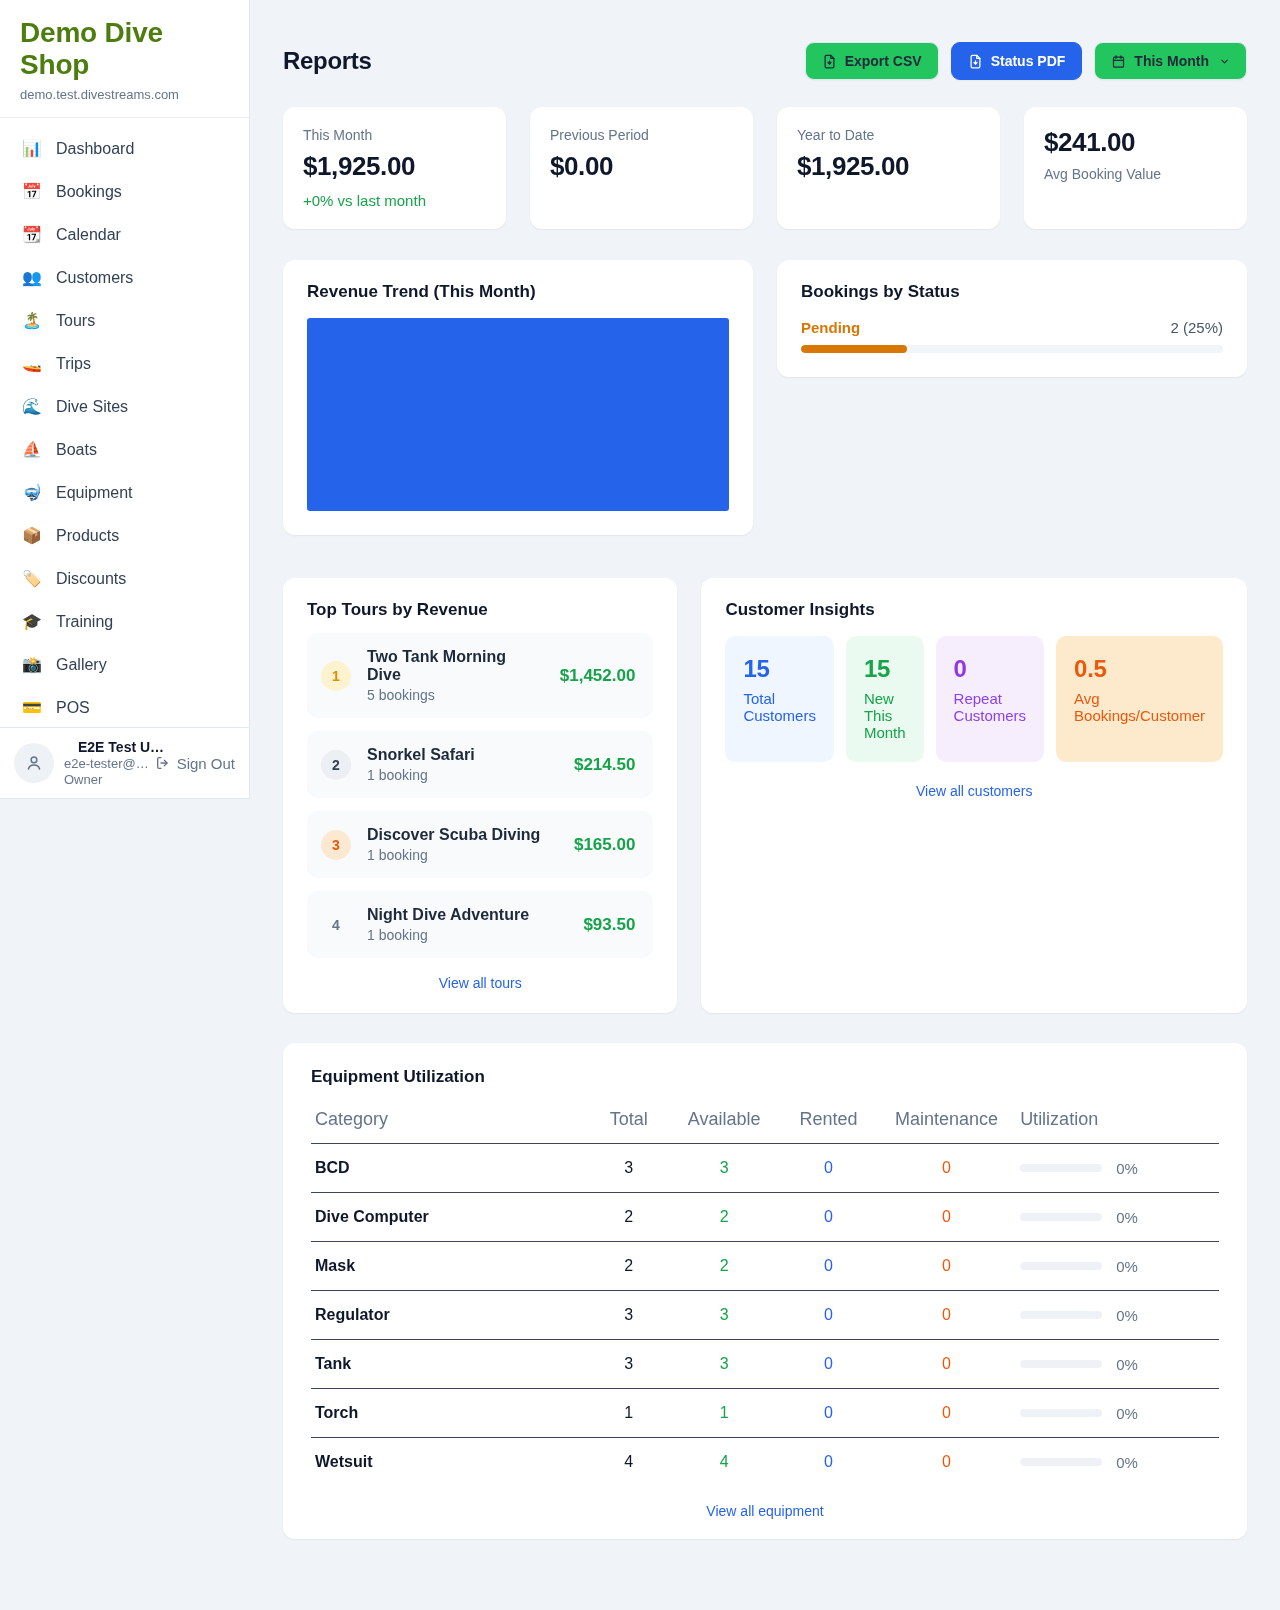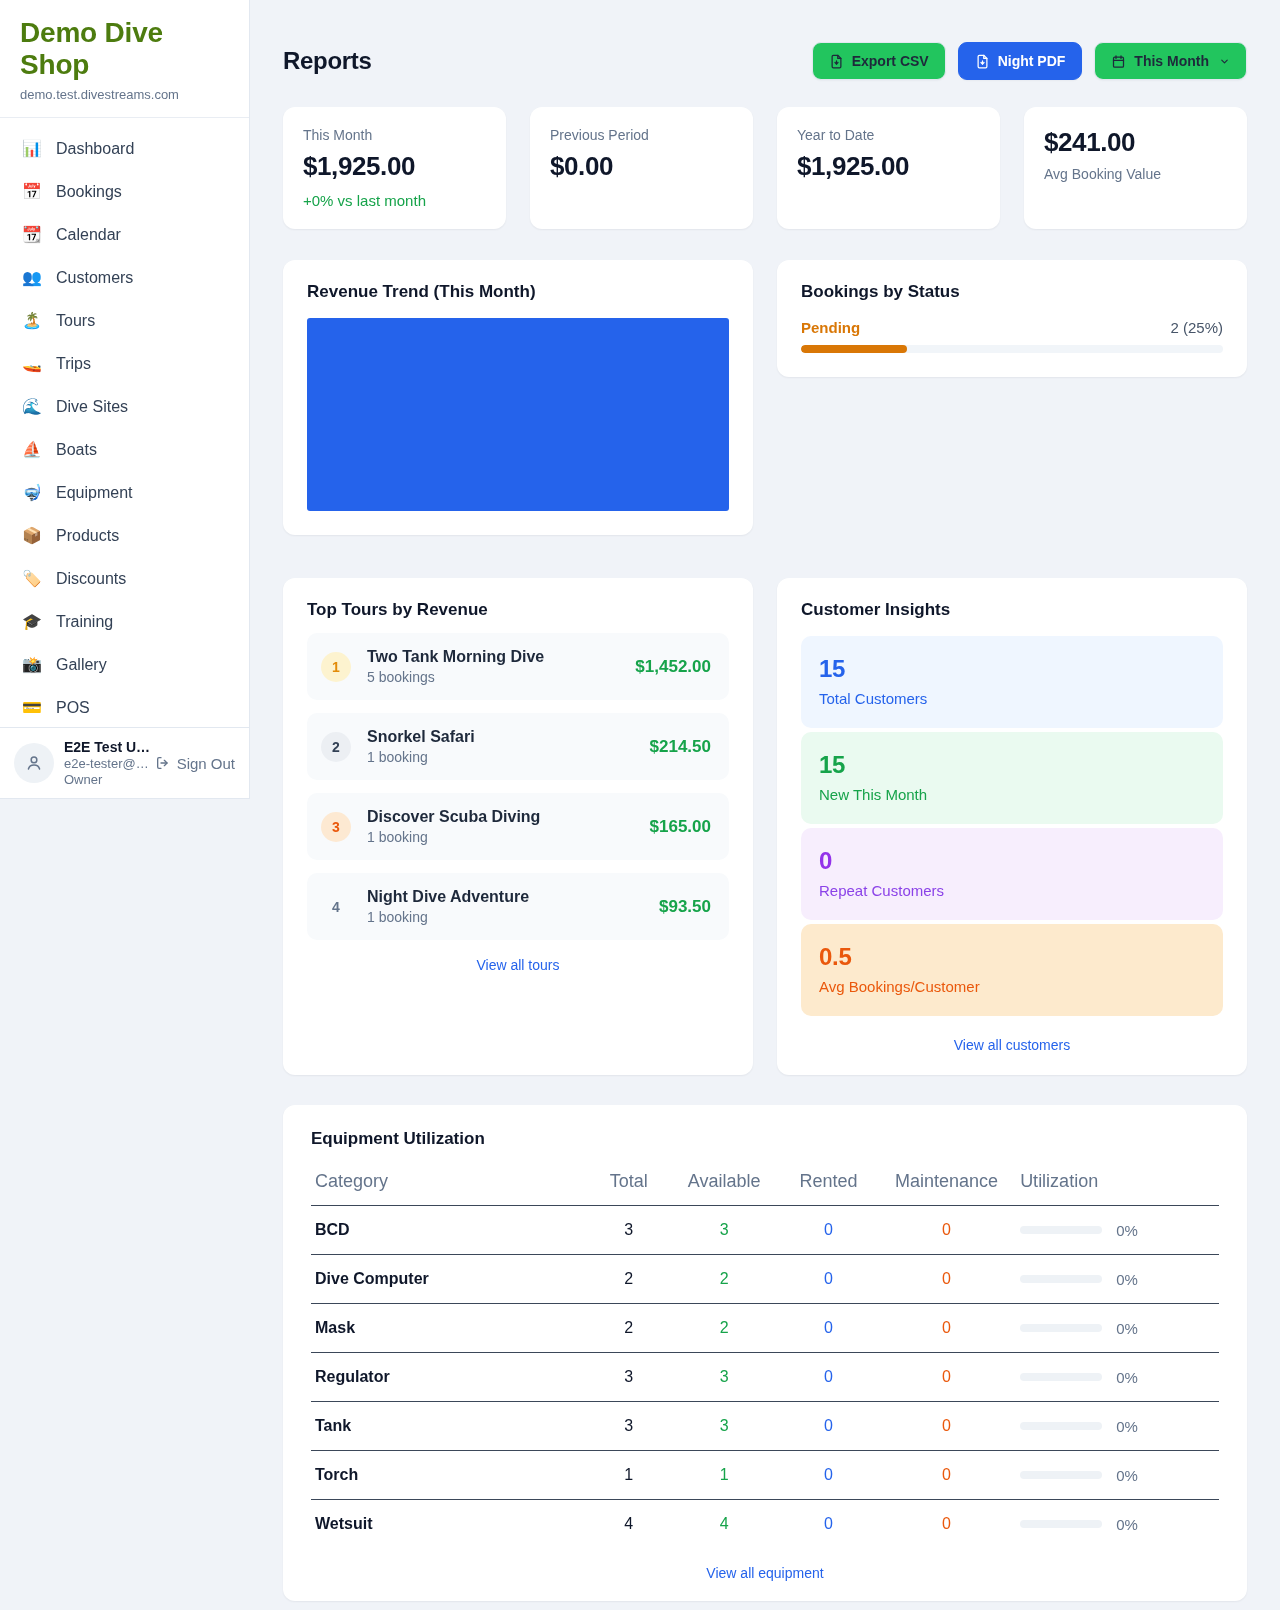--- a/index.html
+++ b/index.html
@@ -16,21 +16,21 @@
   .shop-domain { color:#64748b; font-size:13px; margin-top:6px; }
   .nav { flex:1; overflow:hidden; padding:9px 10px 0; }
   .nav-item { display:flex; align-items:center; gap:14px; height:43px; padding:0 12px;
               border-radius:10px; color:#334155; font-size:16px; cursor:pointer; }
   .nav-item .ni { width:20px; font-size:16px; text-align:center; flex:0 0 20px; }
   .nav-item.partial { background:#eff6ff; height:43px; }
   .side-foot { border-top:1px solid #e2e8f0; padding:11px 14px; display:flex; align-items:center; gap:10px; }
   .avatar { width:40px; height:40px; border-radius:50%; background:#eef2f6; color:#64748b;
             display:flex; align-items:center; justify-content:center; flex:0 0 40px; }
   .uinfo { min-width:0; }
-  .uname { font-size:14px; font-weight:bold; color:#0f172a; white-space:nowrap; }
+  .uname { font-size:14px; font-weight:bold; color:#0f172a; white-space:nowrap;margin-left:14px; }
   .uemail,.urole { font-size:13px; color:#64748b; margin-top:1px; white-space:nowrap; }
   .signout { margin-left:auto; display:flex; align-items:center; gap:6px; color:#64748b;
              font-size:15px; cursor:pointer; white-space:nowrap; }
   .signout svg { width:16px; height:16px; }
 
   
   .main { position:absolute; left:250px; top:12px; width:1030px; padding:30px 33px 0; }
   .page-head { display:flex; align-items:center; justify-content:space-between; margin-bottom:27px; }
   .page-title { font-size:24px; font-weight:bold; letter-spacing:-.3px; }
   .actions { display:flex; gap:12px; }
@@ -74,21 +74,21 @@
   .rank.r2 { background:#eceff3; color:#334155; }
   .rank.r3 { background:#fde9d2; color:#ea580c; }
   .rank.r4 { background:transparent; color:#64748b; }
   .tour-info { flex:1; min-width:0; }
   .tour-name { font-size:16px; font-weight:bold; color:#1e293b; }
   .tour-sub { font-size:14px; color:#64748b; margin-top:3px; }
   .tour-amt { font-size:17px; font-weight:bold; color:#16a34a; white-space:nowrap; }
   .view-all { display:block; text-align:center; color:#2563eb; font-size:14px; margin-top:17px;
               cursor:pointer; text-decoration:none; }
 
-  .tiles { display:grid; grid-template-columns:1fr; gap:4px; margin-top:16px; }
+  .tiles { display:grid; grid-template-columns:1fr 1fr 1fr 1fr; gap:12px; margin-top:16px; }
   .tile { border-radius:10px; padding:19px 18px 21px; }
   .tile-val { font-size:24px; font-weight:bold; letter-spacing:-.3px; }
   .tile-lab { font-size:15px; margin-top:7px; }
   .t-blue   { background:#eff6ff; } .t-blue   .tile-val,.t-blue   .tile-lab { color:#2563eb; }
   .t-green  { background:#eafaf0; } .t-green  .tile-val,.t-green  .tile-lab { color:#16a34a; }
   .t-purple { background:#f7eefd; } .t-purple .tile-val { color:#9333ea; } .t-purple .tile-lab { color:#8b42e8; }
   .t-orange { background:#fdeacd; } .t-orange .tile-val,.t-orange .tile-lab { color:#ea580c; }
   .insights-card .view-all { margin-top:21px; }
 
   .equip-card { padding:24px 28px 20px; margin-bottom:45px; }
@@ -213,21 +213,21 @@
             </svg>
           <span>Export CSV</span>
         </button>
         <button class="btn primary">
           <svg viewBox="0 0 24 24" fill="none" stroke="currentColor" stroke-width="2" stroke-linecap="round" stroke-linejoin="round">
               <path d="M14 2H7a2 2 0 0 0-2 2v16a2 2 0 0 0 2 2h10a2 2 0 0 0 2-2V7z"></path>
               <path d="M14 2v5h5"></path>
               <path d="M12 11v5"></path>
               <path d="M9.6 13.6 12 16l2.4-2.4"></path>
             </svg>
-          <span>Night PDF</span>
+          <span>Status PDF</span>
         </button>
         <button class="btn">
           <svg viewBox="0 0 24 24" fill="none" stroke="currentColor" stroke-width="2" stroke-linecap="round">
               <rect x="4" y="5" width="16" height="16" rx="2"></rect>
               <path d="M8 3v4M16 3v4M4 10h16"></path>
             </svg>
           <span>This Month</span>
           <svg class="chev" viewBox="0 0 24 24" fill="none" stroke="currentColor" stroke-width="2.4" stroke-linecap="round" stroke-linejoin="round">
               <path d="M6 9l6 6 6-6"></path>
             </svg>

